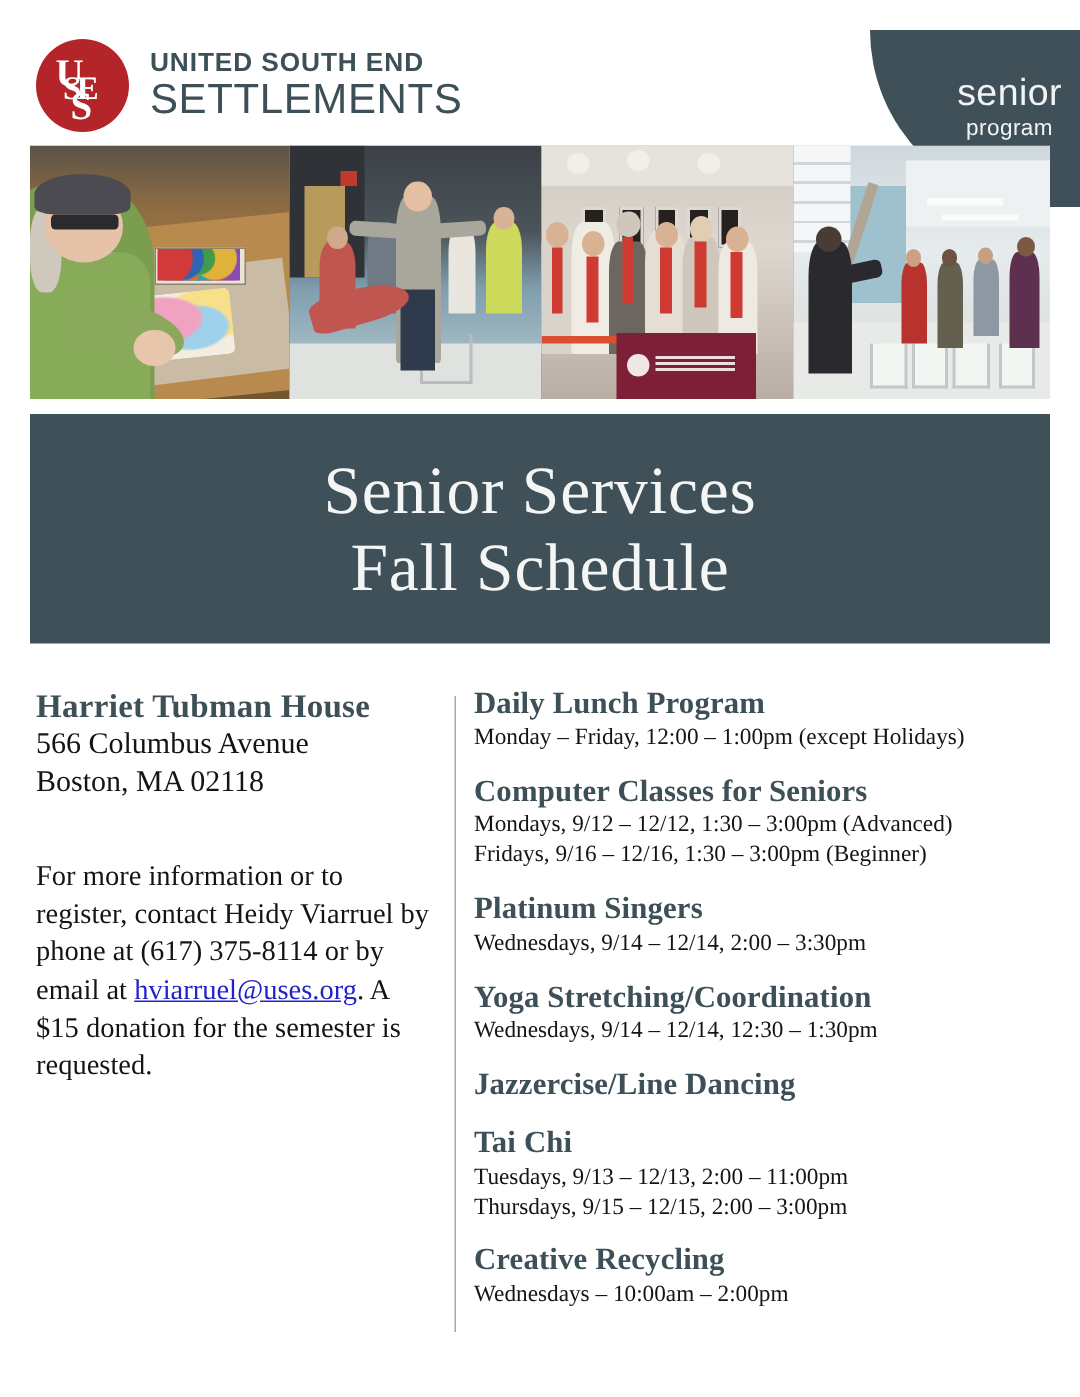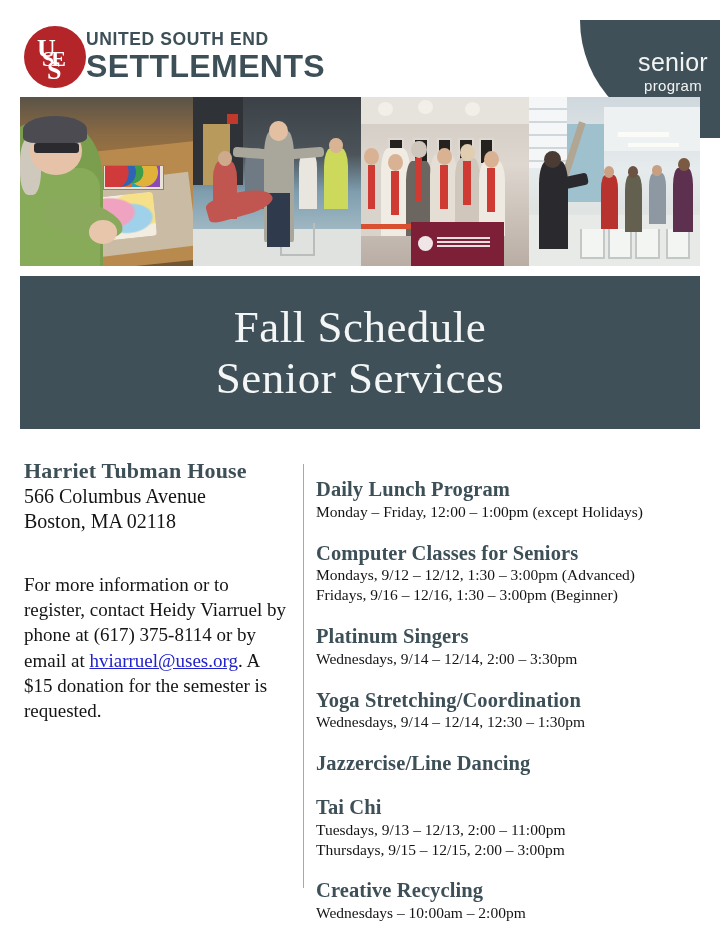--- a/index.html
+++ b/index.html
@@ -52,33 +52,33 @@
   .logo-mark .mono-se {
     left: 18px; top: 22px;
     font-size: 22px;
     letter-spacing: -3px;
   }
   .logo-mark .mono-s {
     left: 23px; top: 32px;
     font-size: 26px;
   }
   .logo-text {
-    margin-left: 0;
+    margin-left: 14px;
     font-family: "Liberation Sans", sans-serif;
     color: #3d4f57;
     line-height: 1.08;
   }
   .logo-text .line1 {
     font-size: 17.5px;
     font-weight: bold;
     letter-spacing: 0.6px;
   }
   .logo-text .line2 {
-    font-size: 32px;
-    font-weight: bold;
+    font-size: 28px;
+    font-weight: normal;
     letter-spacing: 0.4px;
   }
 
   
   .badge {
     position: absolute;
     right: 0; top: 20px;
     width: 140px;
     height: 118px;
     background: #3f5058;
@@ -290,21 +290,21 @@
   }
   .uses-url {
     margin-top: 34px;
     text-align: center;
     font-weight: bold;
     font-size: 22px;
     color: #1e2b33;
     letter-spacing: 0.2px;
   }
 
-  .prog { margin-bottom: 15px; margin-top: 20px; }
+  .prog { margin-bottom: 15px; }
   .prog:last-child { margin-bottom: 0; }
   .prog-title {
     font-weight: bold;
     color: #3d4f57;
     font-size: 20.5px;
     line-height: 1.16;
     letter-spacing: 0.1px;
   }
   .prog-line {
     font-size: 15.5px;
@@ -434,22 +434,22 @@
       <div class="d5h"></div>
     <div class="dancer d1"></div>
       <div class="d1h"></div>
       <div class="d1a"></div>
   </div>
 
 </div>
 
 <div class="title-banner">
   <div class="ttl">
+    <div>Senior Services</div>
     <div>Fall Schedule</div>
-    <div>Senior Services</div>
   </div>
 </div>
 
 <div class="columns">
 
   <div class="col-left">
     <div class="addr-name">Harriet Tubman House</div>
     <div class="addr-line">566 Columbus Avenue</div>
     <div class="addr-line">Boston, MA 02118</div>
 

